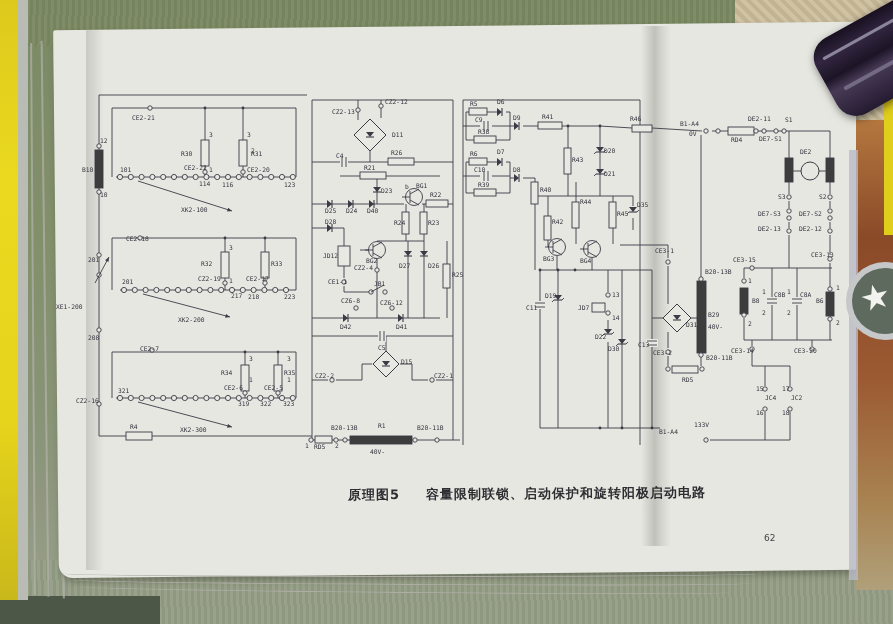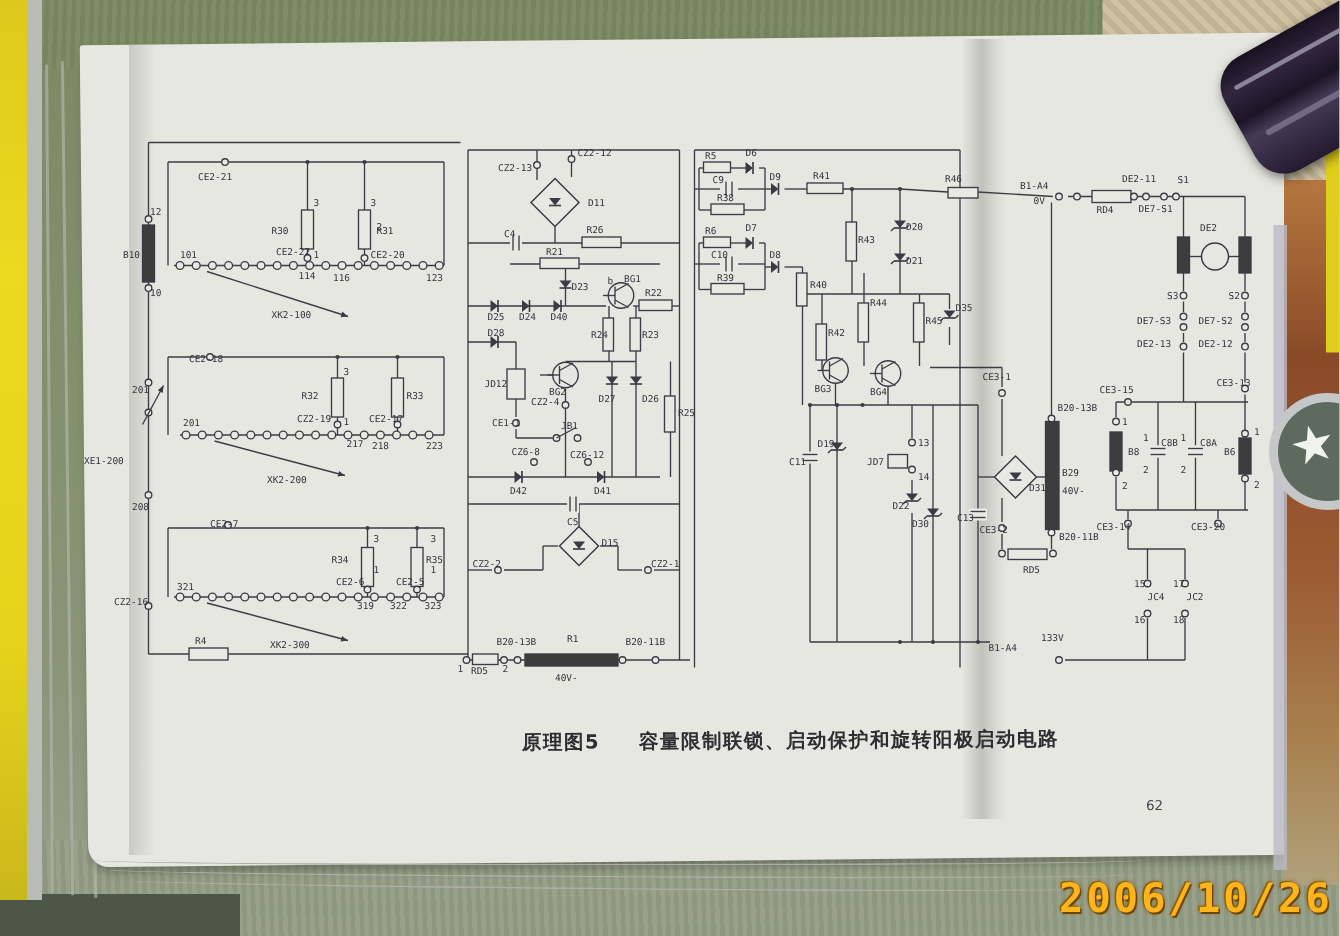--- a/index.html
+++ b/index.html
@@ -688,14 +688,13 @@
       <text x="756" y="415" fill="#33333d" font-size="6.3px" font-family="&quot;DejaVu Sans Mono&quot;,monospace">16</text>
       <text x="782" y="415" fill="#33333d" font-size="6.3px" font-family="&quot;DejaVu Sans Mono&quot;,monospace">18</text>
       <text x="694" y="427" fill="#33333d" font-size="6.3px" font-family="&quot;DejaVu Sans Mono&quot;,monospace">133V</text>
       <text x="659" y="434" fill="#33333d" font-size="6.3px" font-family="&quot;DejaVu Sans Mono&quot;,monospace">B1-A4</text>
     </svg>
 
   <div class="caption">
     <span>原理图5</span><span class="cap-title">容量限制联锁、启动保护和旋转阳极启动电路</span>
   </div>
   <div class="page-number">62</div>
-  <div class="date-stamp">2006/10/26</div>
 </div>
 
 </body></html>

